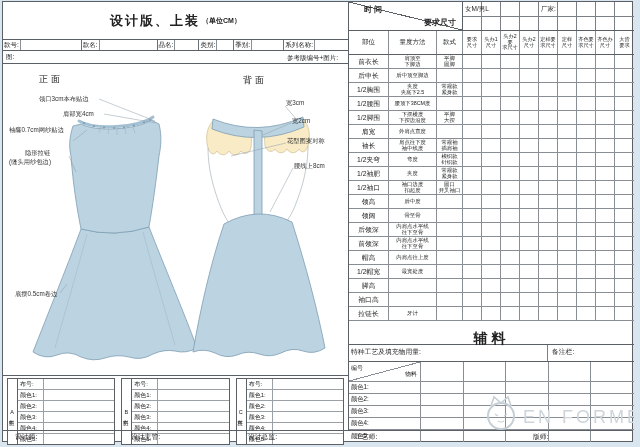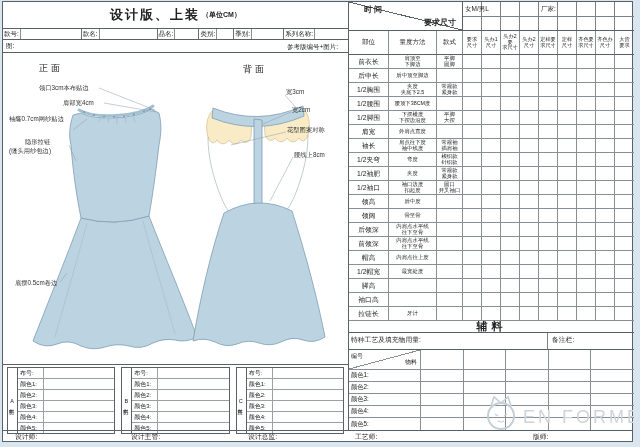--- a/index.html
+++ b/index.html
@@ -12,21 +12,21 @@
     overflow: hidden;
   }
   .sheet {
     position: absolute; left: 2px; top: 1px;
     width: 631px; height: 441px;
     background: #fff;
     border: 1px solid #5a6066;
   }
   
   .lp { position: absolute; left: 0; top: 0; width: 346px; height: 428px; border-right: 1px solid #5a6066; }
-  .title-row { height: 27px; border-bottom: 1px solid #5a6066; display: flex; align-items: center; justify-content: center; gap: 2px; }
+  .title-row { height: 38px; border-bottom: 1px solid #5a6066; display: flex; align-items: center; justify-content: center; gap: 2px; }
   .title-main { font-size: 13px; font-weight: bold; letter-spacing: 2px; }
   .title-unit { font-size: 7px; font-weight: bold; }
   .info-row { height: 11px; border-bottom: 1px solid #5a6066; display: flex; font-size: 6.5px; }
   .info-cell { display: flex; border-right: 1px solid #6a7076; height: 100%; align-items: center; }
   .info-cell:last-child { border-right: none; }
   .info-label { padding: 0 1px; border-right: 1px solid #8a9096; white-space: nowrap; height: 100%; display: flex; align-items: center; }
   .info-value { flex: 1; height: 100%; }
   .w1{width:79px}.w2{width:76px}.w3{width:42px}.w4{width:35px}.w5{width:50px}.w6{width:64px}
   .fig-row { height: 13px; border-bottom: 1px solid #5a6066; position: relative; font-size: 6.5px; }
   .fig-label { position: absolute; left: 3px; top: 2px; }
@@ -59,21 +59,21 @@
   .st-colheader, .st-row { display: grid; grid-template-columns: 40px 48px 26px repeat(9, 1fr); }
   .st-colheader { height: 24px; border-bottom: 1px solid #5a6066; }
   .st-colheader .cell { font-size: 6.5px; }
   .st-colheader .cell.dh { font-size: 5.2px; line-height: 5.6px; }
   .st-row { height: 14px; border-bottom: 1px solid #888e94; }
   .cell { border-right: 1px solid #888e94; display: flex; align-items: center; justify-content: center; text-align: center; overflow: hidden; }
   .cell:last-child { border-right: none; }
   .cell.part { font-size: 6.8px; white-space: nowrap; }
   .cell.method, .cell.style { font-size: 5.4px; line-height: 5.8px; white-space: pre-line; }
   .acc-title { height: 12px; border-bottom: 1px solid #5a6066; display: flex; align-items: center; justify-content: center;
-               font-size: 11px; font-weight: bold; letter-spacing: 4px; }
+               font-size: 14px; font-weight: bold; letter-spacing: 4px; margin-top: 12px; }
   .acc-row { height: 17px; border-bottom: 1px solid #5a6066; display: flex; font-size: 6.8px; }
   .acc-left { width: 199px; border-right: 1px solid #7a8086; padding: 2px 0 0 2px; }
   .acc-right { flex: 1; padding: 2px 0 0 4px; }
   .mg-header, .mg-row { display: grid; grid-template-columns: 72px repeat(5, 1fr); }
   .mg-header { height: 20px; border-bottom: 1px solid #888e94; }
   .mg-corner { position: relative; border-right: 1px solid #888e94;
     background: linear-gradient(to bottom right, transparent calc(50% - 0.5px), #888e94 calc(50% - 0.5px), #888e94 calc(50% + 0.5px), transparent calc(50% + 0.5px)); }
   .mg-corner .a { position: absolute; left: 2px; top: 2px; font-size: 6px; }
   .mg-corner .b { position: absolute; right: 3px; bottom: 2px; font-size: 6px; }
   .mg-cell { border-right: 1px solid #888e94; }

